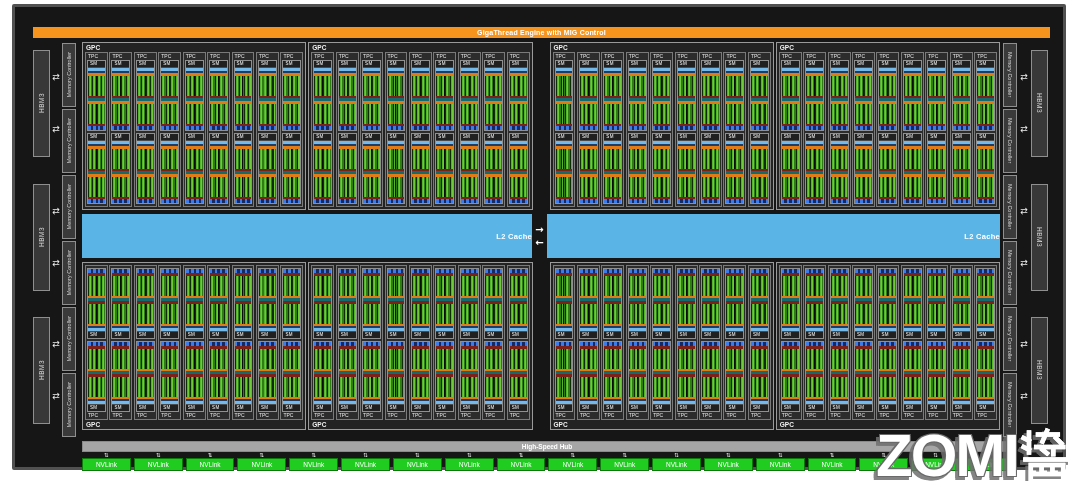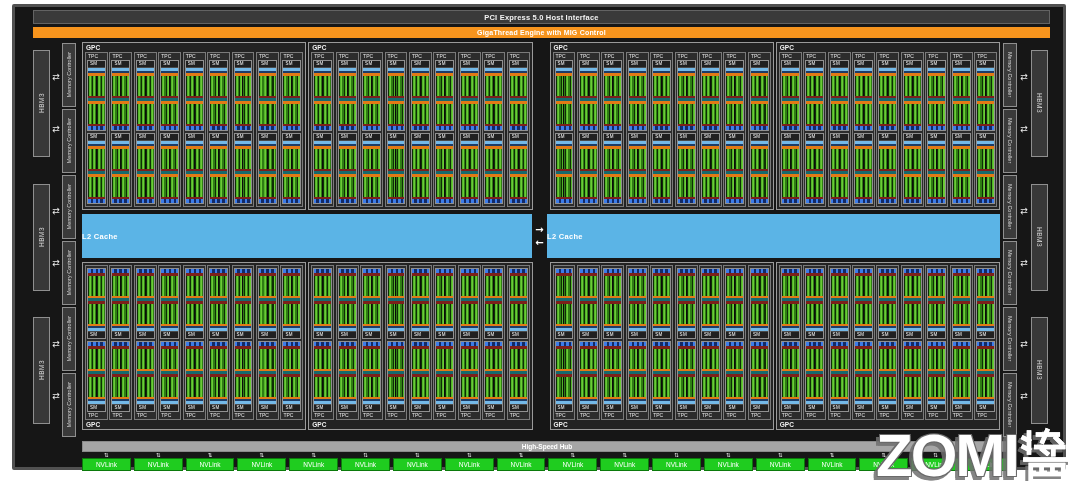--- a/index.html
+++ b/index.html
@@ -57,21 +57,21 @@
   .navy{height:2px;background:#1d3c66;}
   .orange{height:2.5px;background:#e27a15;}
   .red{height:2.5px;background:#7d201a;}
   .teal{height:3px;background:#156a6d;}
   .bluedot{height:4px;background:repeating-linear-gradient(90deg,#3d7ce8 0 2.5px,#132a66 2.5px 5px);}
   .green{flex:1;min-height:4px;position:relative;
          background:repeating-linear-gradient(90deg,#0e2c05 0 1px,#52b52a 1px 2px,#6ccb36 2px 3px,#2f7d14 3px 4.5px);}
   .green::after{content:"";position:absolute;left:calc(50% - .5px);top:0;bottom:0;width:1px;background:#0b0b0b;}
   
   #l2-row{position:absolute;left:67px;top:207px;width:918px;height:44px;display:flex;}
-  .l2{background:#5bb4e6;display:flex;align-items:center;justify-content:flex-start;}
+  .l2{background:#5bb4e6;display:flex;align-items:center;justify-content:flex-end;}
   #l2-left{width:450px;flex:none;} #l2-right{flex:1;}
   .l2 span{color:#ffffff;font-size:7.5px;font-weight:bold;letter-spacing:.3px;}
   #l2-gap{width:15px;flex:none;display:flex;flex-direction:column;align-items:center;justify-content:center;gap:5px;}
   .l2-arrow{color:#ffffff;font-size:10px;line-height:8px;font-weight:bold;font-family:"DejaVu Sans",sans-serif;}
   
   #hub{position:absolute;left:67px;top:434px;width:930px;height:11px;box-sizing:border-box;
        background:#a6a6a6;border:1px solid #8a8a8a;display:flex;align-items:center;justify-content:center;}
   #hub span{color:#ffffff;font-size:6.5px;font-weight:bold;}
   #nvlink-row{position:absolute;left:67px;top:445px;width:930px;height:19px;display:flex;gap:3px;}
   .nv-unit{flex:1;min-width:0;display:flex;flex-direction:column;}
@@ -88,23 +88,20 @@
   #wm-cjk{width:54px;height:58px;margin-left:2px;}
   #wm-cjk path{stroke:#ffffff;stroke-width:5;fill:none;stroke-linecap:square;}
   #wm-cjk .outline{stroke:#6a6a6a;stroke-width:8;}
 </style>
 </head>
 <body>
 
 <div id="page">
   <div id="die">
 
-    <div id="pci-bar" class="topbar">
-      <span>PCI Express 5.0 Host Interface</span>
-    </div>
     <div id="giga-bar" class="topbar">
       <span>GigaThread Engine with MIG Control</span>
     </div>
 
     <div id="hbm-left" class="hbm-col side-left">
         <div class="hbm">
           <span class="vtext">HBM3</span>
         </div>
         <div class="hbm">
           <span class="vtext">HBM3</span>

